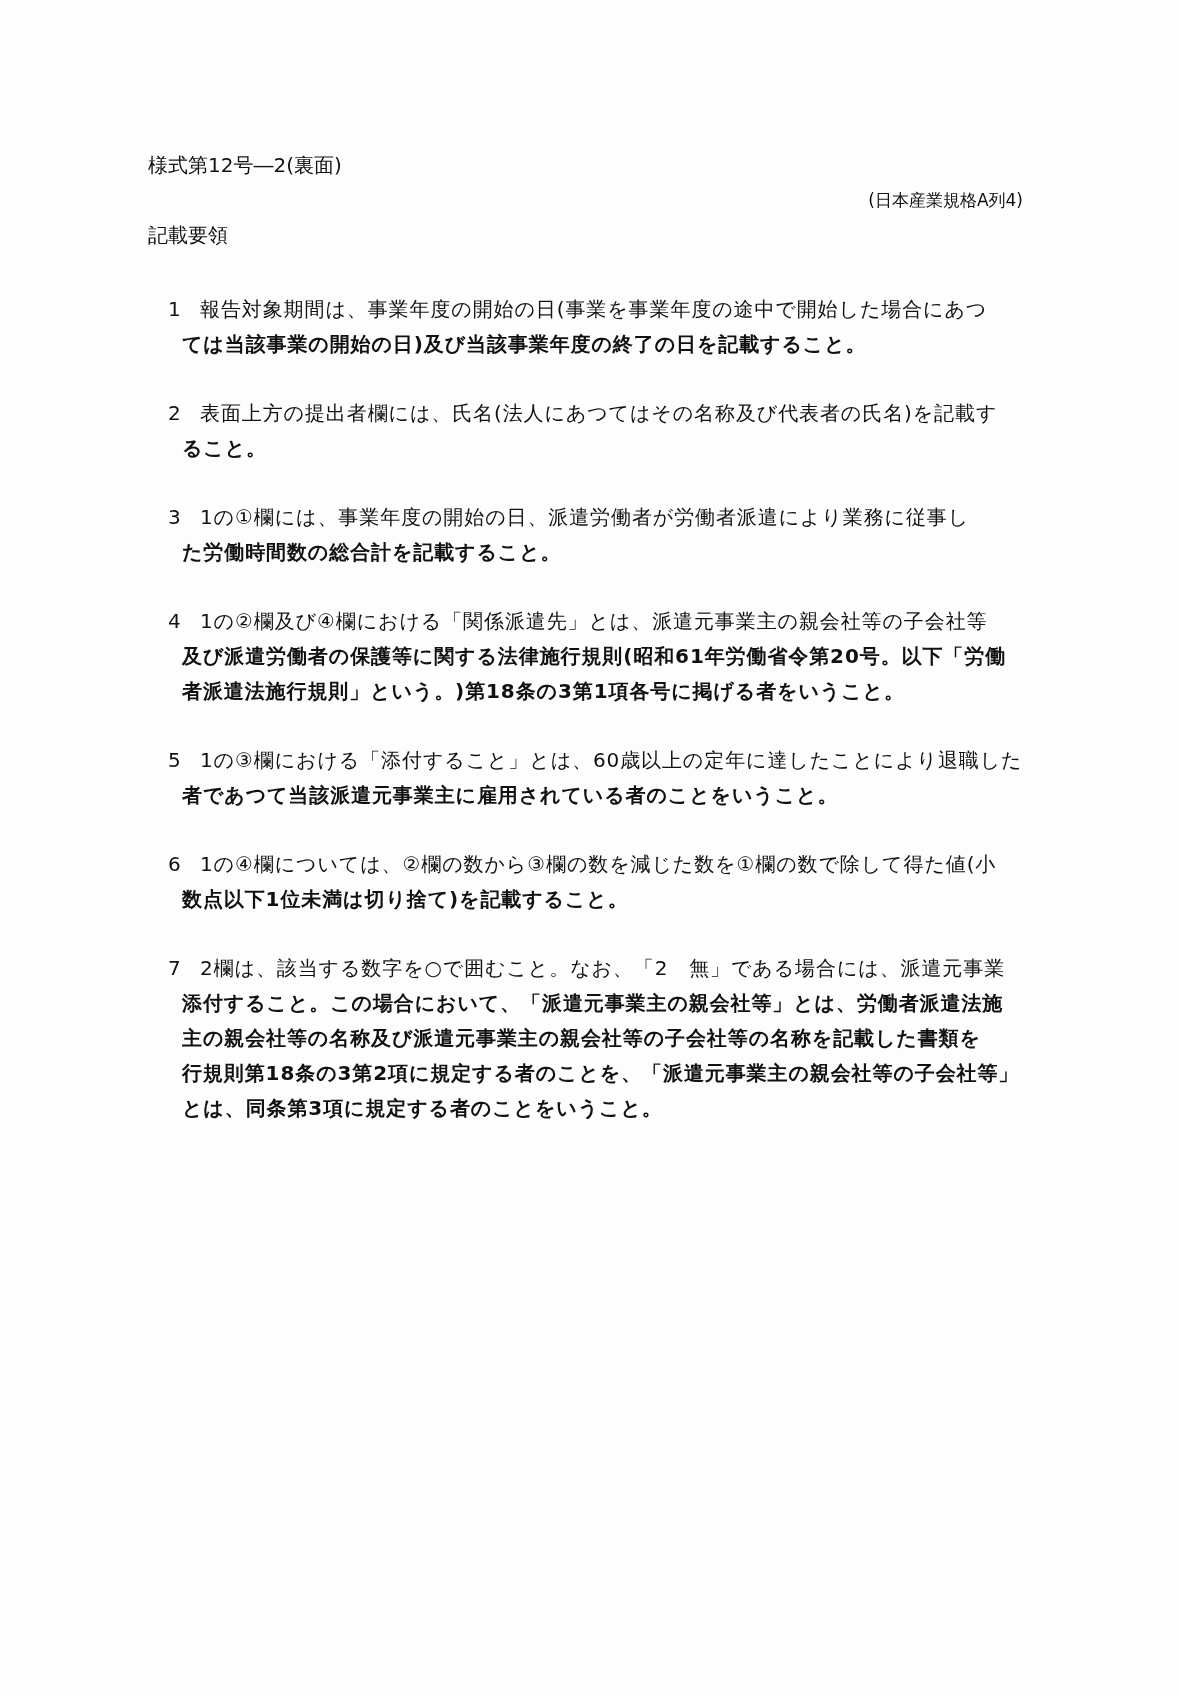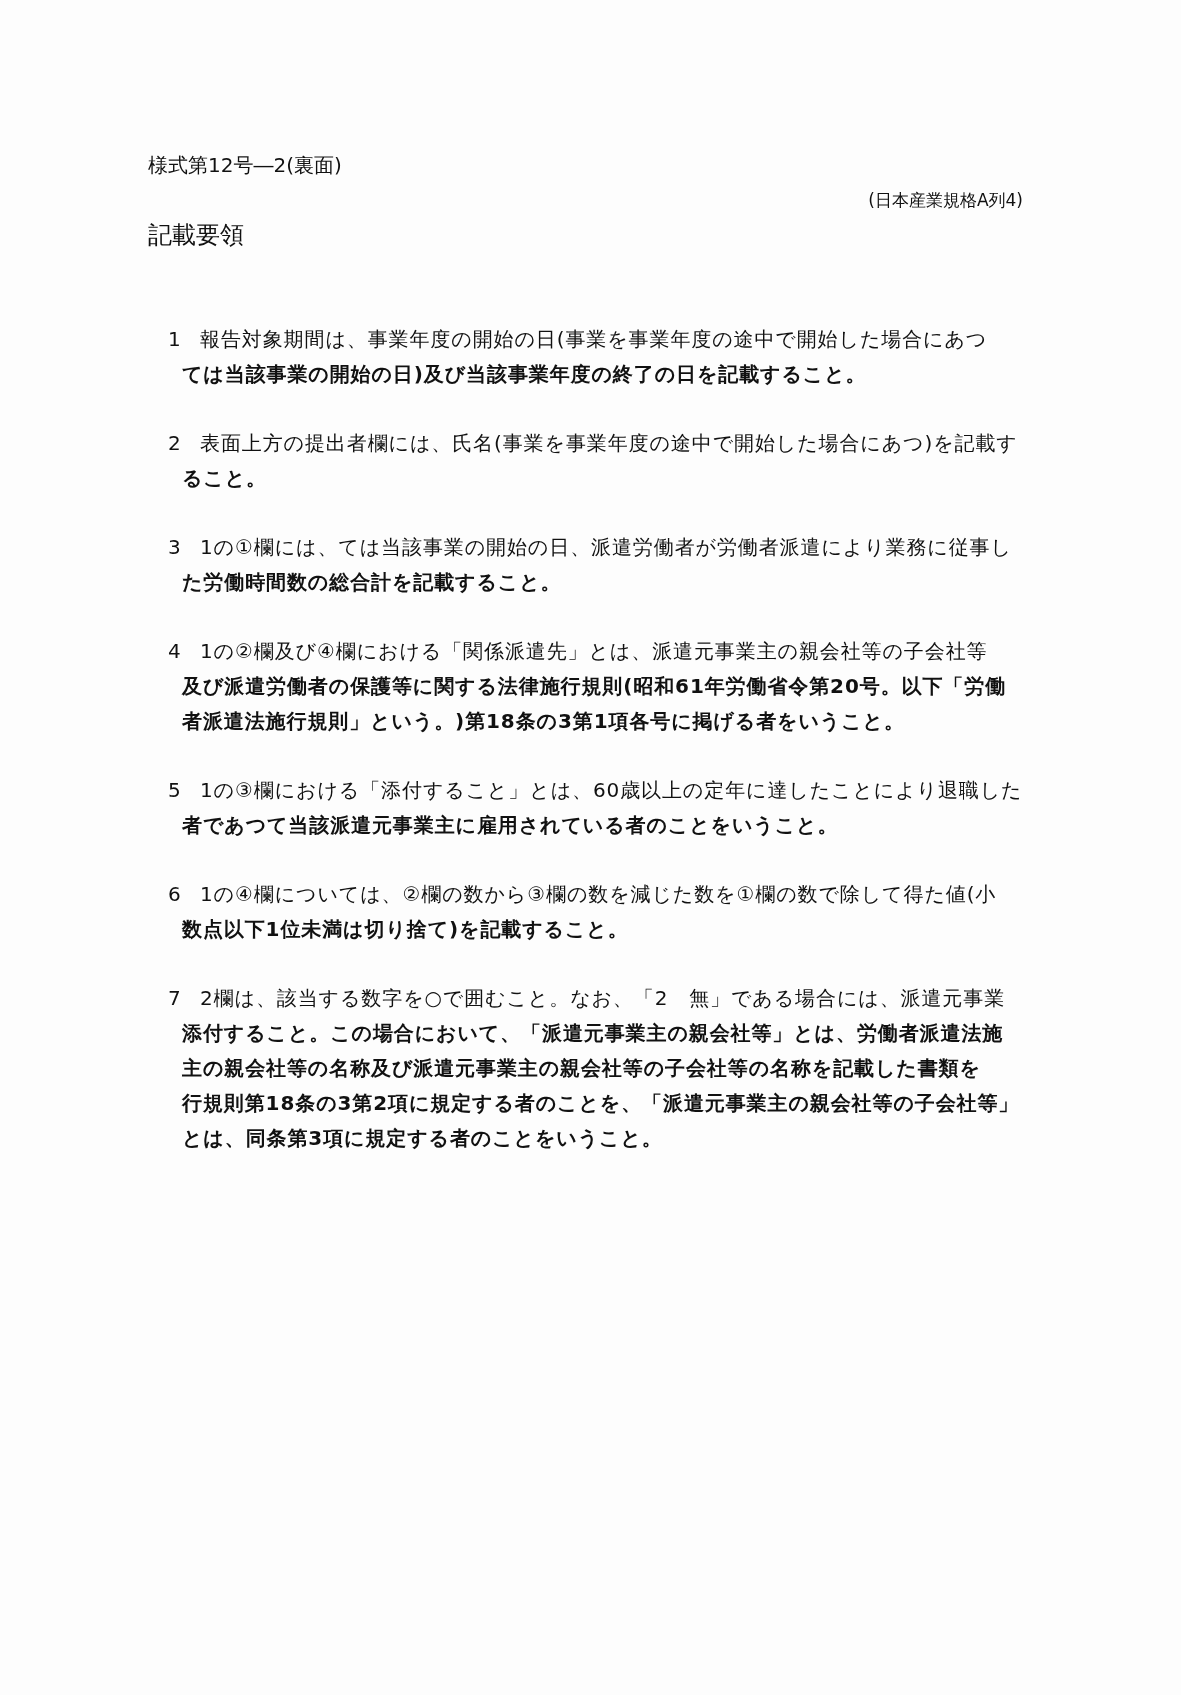--- a/index.html
+++ b/index.html
@@ -37,34 +37,33 @@
       right: 158px;
       top: 187px;
       font-size: 17px;
       line-height: 26px;
       white-space: nowrap;
     }
     .section-title {
       position: absolute;
       left: 148px;
       top: 222px;
-      font-size: 24px;
+      font-size: 20px;
       line-height: 26px;
       white-space: nowrap;
     }
     .items {
       position: absolute;
       left: 168px;
       top: 292px;
       width: 855px;
     }
     .item {
       position: relative;
       margin-bottom: 34px;
-      margin-top: 30px;
     }
     .line {
       font-size: 20px;
       line-height: 35px;
       white-space: nowrap;
       letter-spacing: 0.9px;
     }
     .line.cont {
       padding-left: 14px;
       font-weight: bold;
@@ -84,26 +83,26 @@
   <div class="section-title">記載要領</div>
 
   <div class="items">
 
     <div class="item">
       <div class="line"><span class="num">1</span><span>報告対象期間は、事業年度の開始の日(事業を事業年度の途中で開始した場合にあつ</span></div>
       <div class="line cont">ては当該事業の開始の日)及び当該事業年度の終了の日を記載すること。</div>
     </div>
 
     <div class="item">
-      <div class="line"><span class="num">2</span><span>表面上方の提出者欄には、氏名(事業を事業年度の途中で開始した場合にあつ)を記載す</span></div>
+      <div class="line"><span class="num">2</span><span>表面上方の提出者欄には、氏名(法人にあつてはその名称及び代表者の氏名)を記載す</span></div>
       <div class="line cont">ること。</div>
     </div>
 
     <div class="item">
-      <div class="line"><span class="num">3</span><span>1の①欄には、ては当該事業の開始の日、派遣労働者が労働者派遣により業務に従事し</span></div>
+      <div class="line"><span class="num">3</span><span>1の①欄には、事業年度の開始の日、派遣労働者が労働者派遣により業務に従事し</span></div>
       <div class="line cont">た労働時間数の総合計を記載すること。</div>
     </div>
 
     <div class="item">
       <div class="line"><span class="num">4</span><span>1の②欄及び④欄における「関係派遣先」とは、派遣元事業主の親会社等の子会社等</span></div>
       <div class="line cont">及び派遣労働者の保護等に関する法律施行規則(昭和61年労働省令第20号。以下「労働</div>
       <div class="line cont">者派遣法施行規則」という。)第18条の3第1項各号に掲げる者をいうこと。</div>
     </div>
 
     <div class="item">

